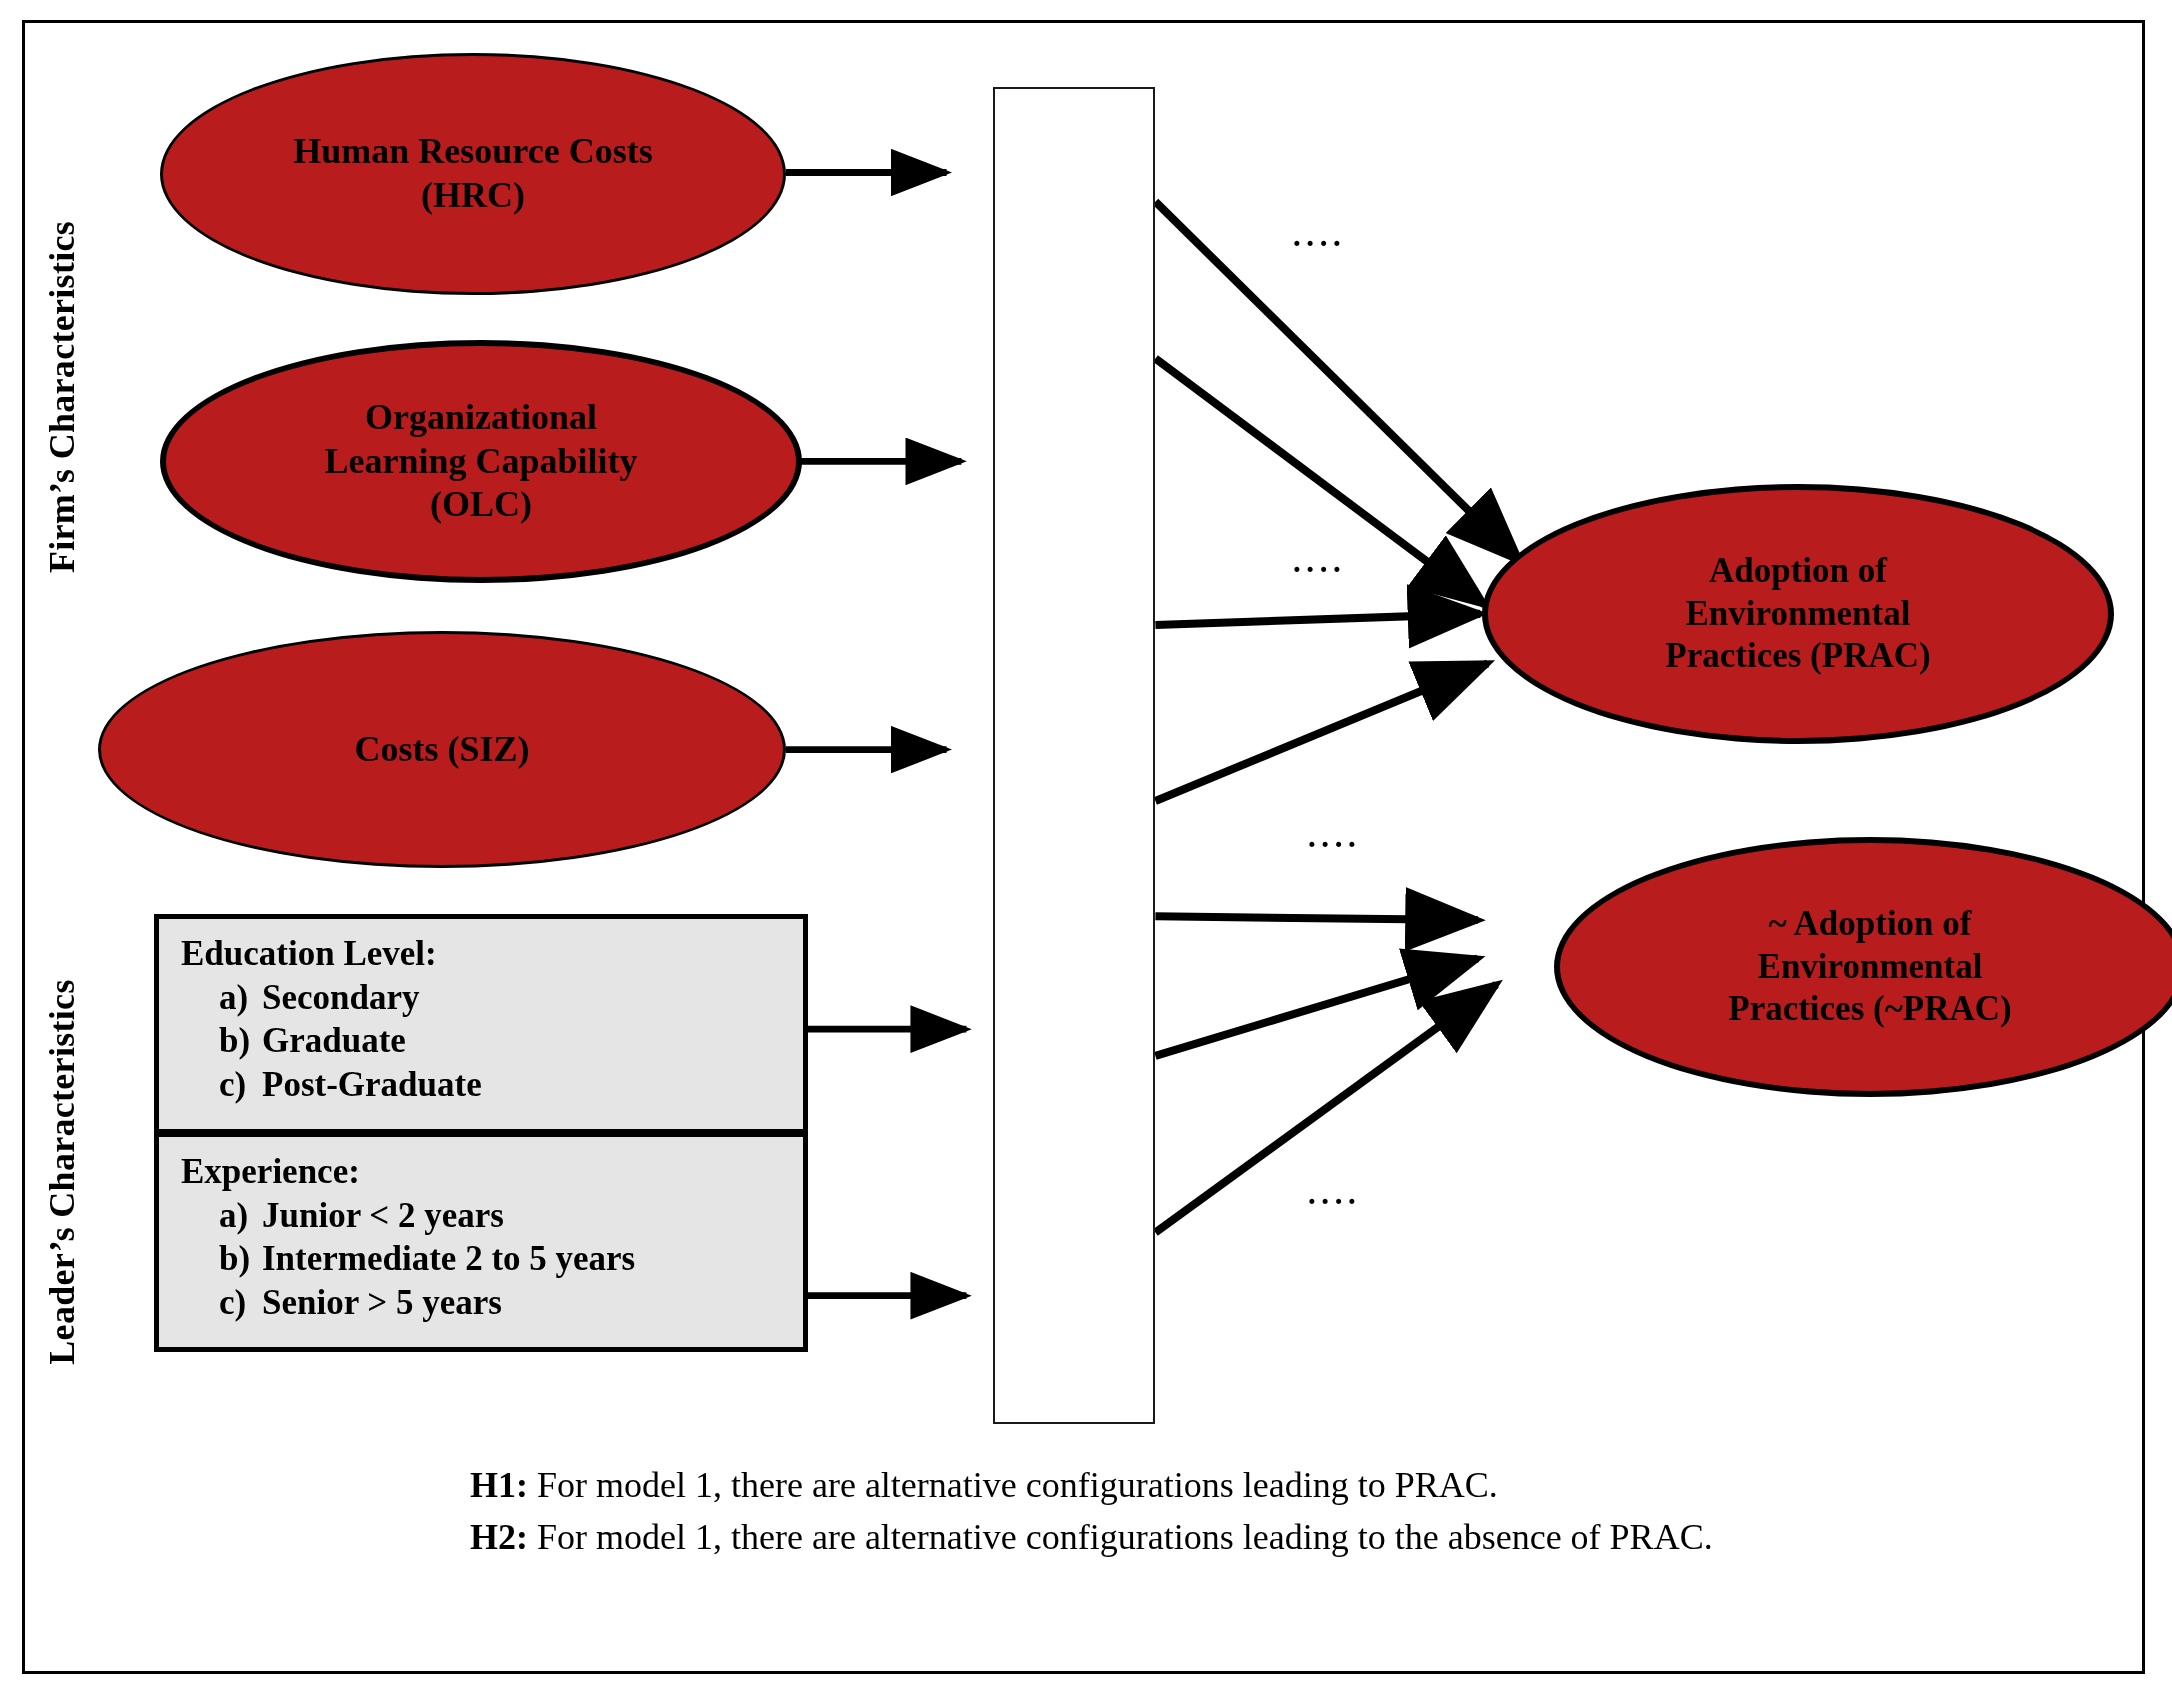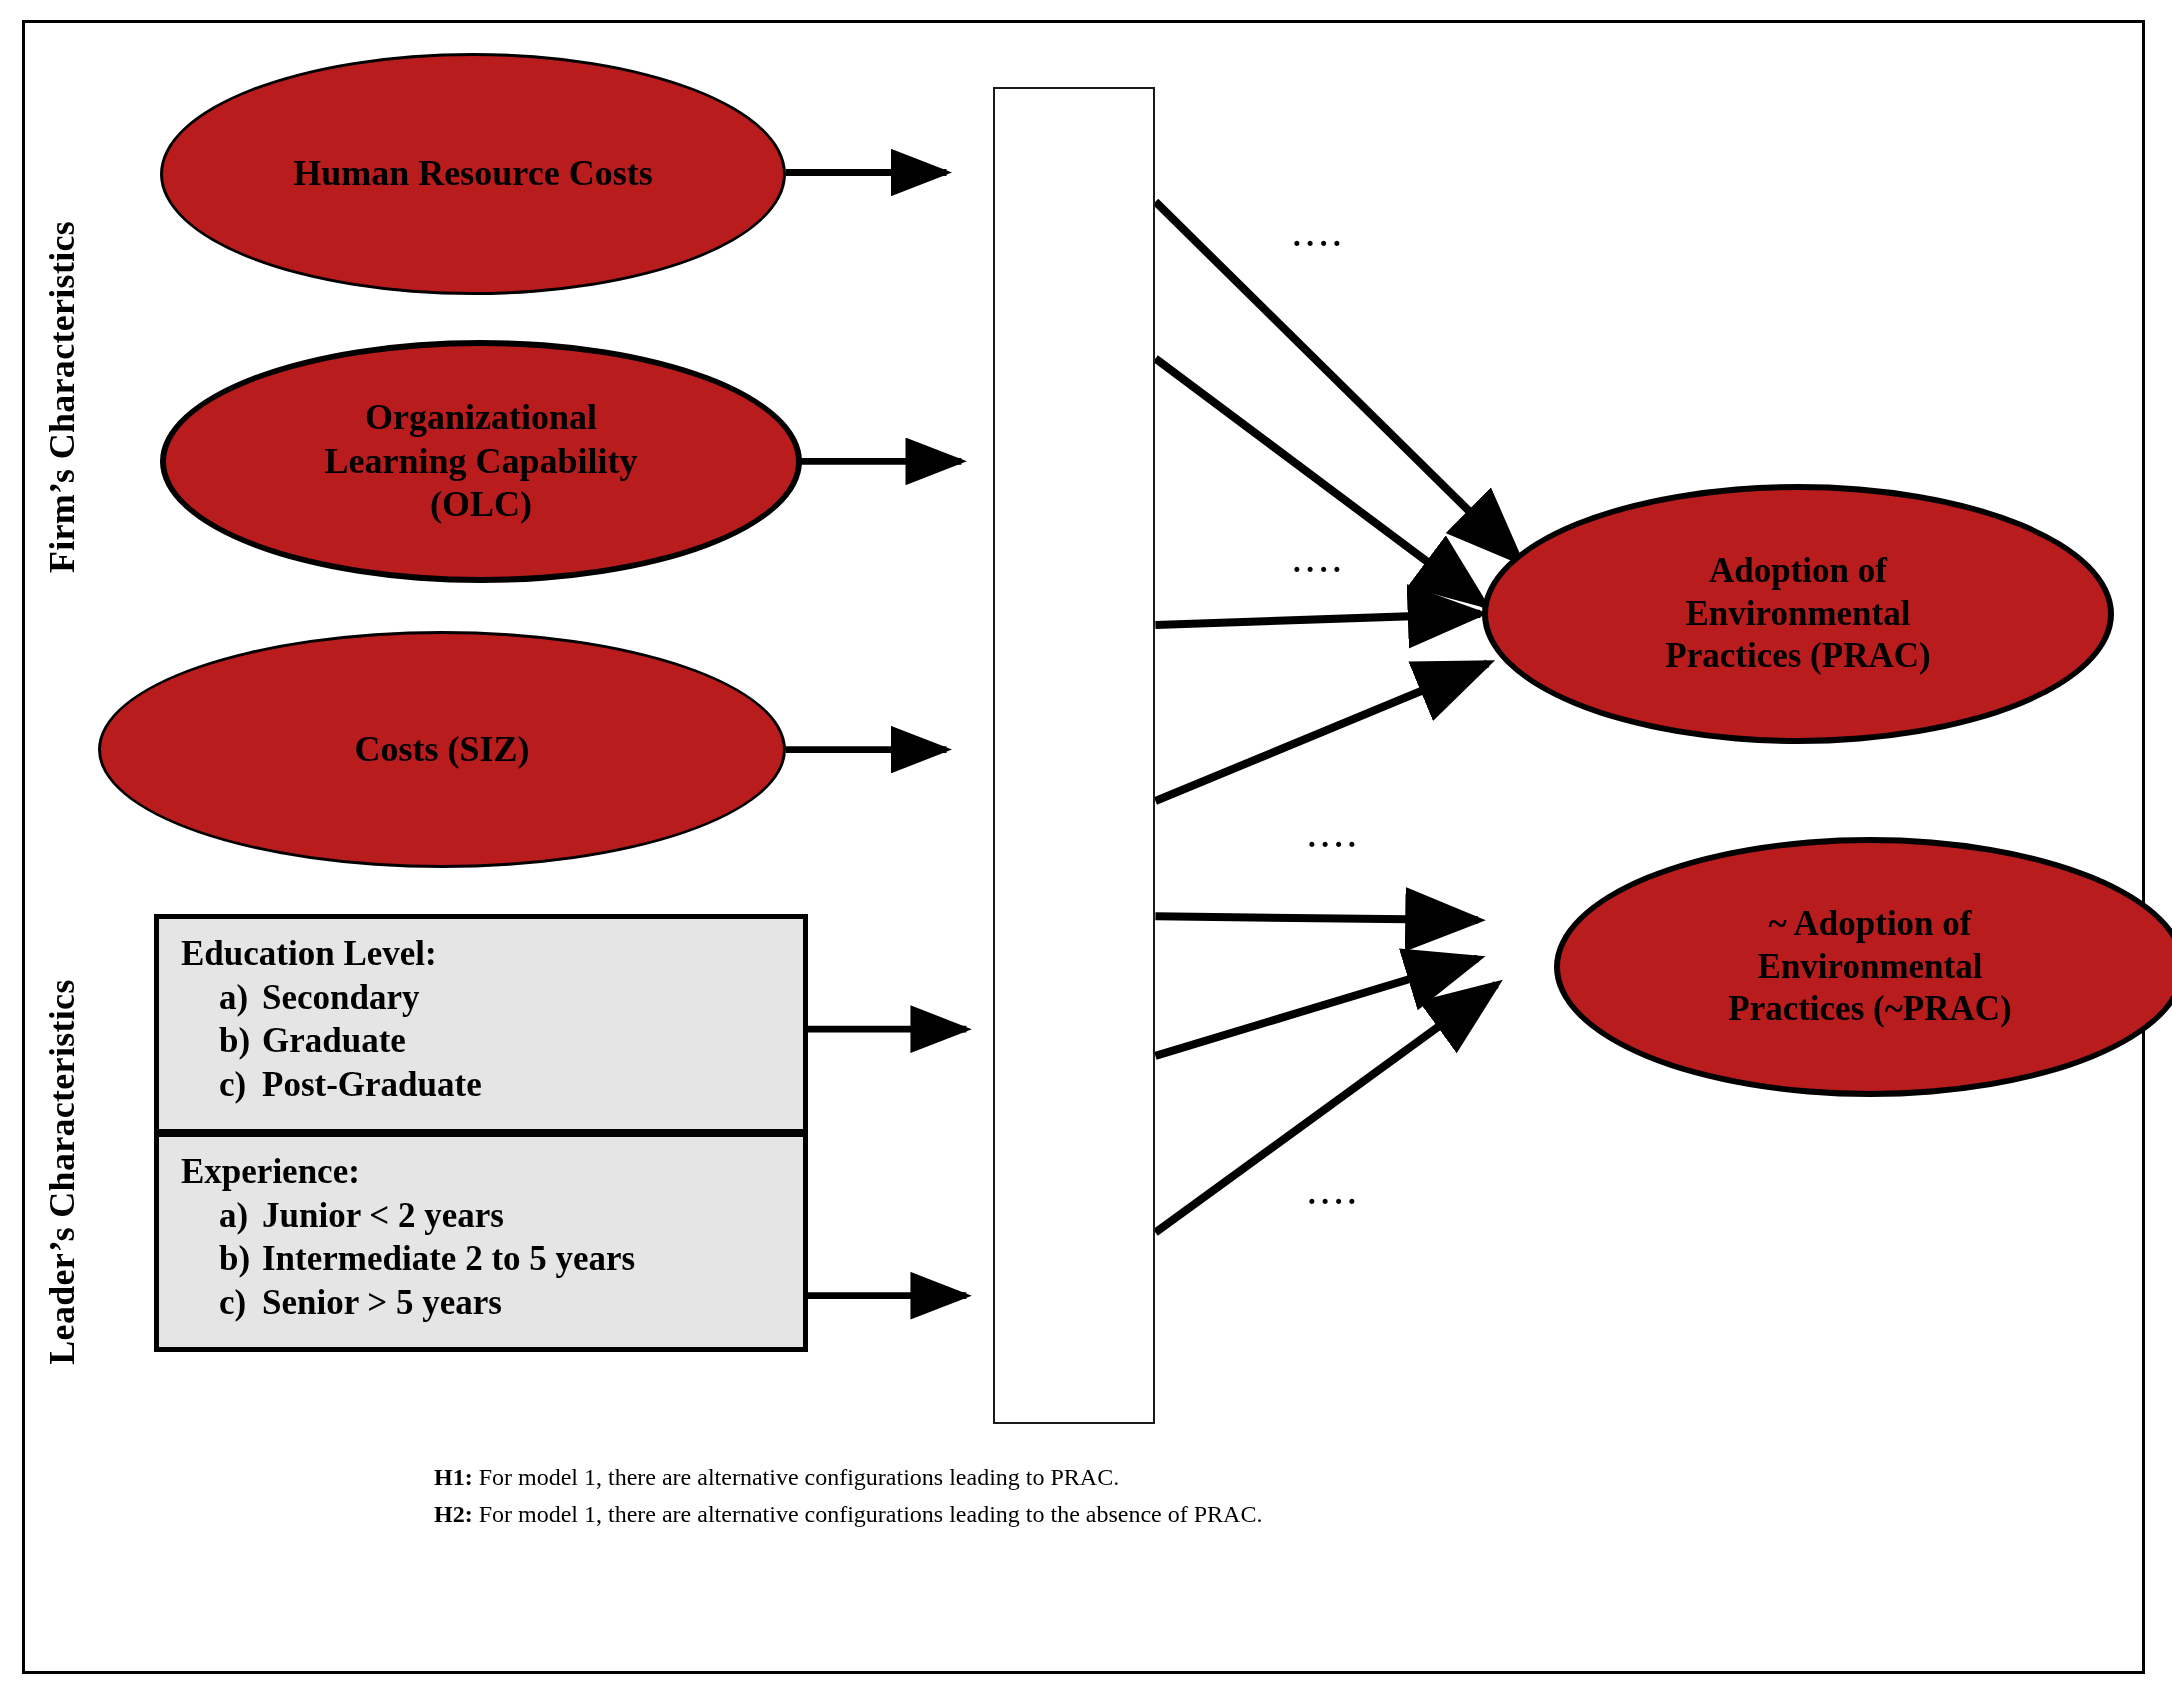--- a/index.html
+++ b/index.html
@@ -112,20 +112,21 @@
     </g>
   </svg>
 
   <div class="side-label" style="left: -114px; top: 376px; font-size: 36px; transform: rotate(-90deg); transform-origin: 50% 50%;">Firm’s Characteristics</div>
 
   <div class="side-label" style="left: -131px; top: 1151px; font-size: 36px; transform: rotate(-90deg); transform-origin: 50% 50%;">Leader’s Characteristics</div>
 
   <div class="ellipse es-58" style="left:160px;top:53px;width:626px;height:242px;">
     <div>
       <div>Human Resource Costs</div>
+      <div>(HRC)</div>
     </div>
   </div>
 
   <div class="ellipse thick es-58" style="left:160px;top:340px;width:642px;height:243px;">
     <div>
       <div>Organizational</div>
       <div>Learning Capability</div>
       <div>(OLC)</div>
     </div>
   </div>
@@ -182,21 +183,21 @@
   </div>
 
   <div class="ellipse thick es-56" style="left:1554px;top:837px;width:632px;height:260px;">
     <div>
       <div>~ Adoption of</div>
       <div>Environmental</div>
       <div>Practices (~PRAC)</div>
     </div>
   </div>
 
-  <div id="hyps" style="font-size:24px;">
+  <div id="hyps" style="font-size:36px;margin-left:36px;">
     <p>
       <b>H1:</b><span> For model 1, there are alternative configurations leading to PRAC.</span>
     </p>
     <p>
       <b>H2:</b><span> For model 1, there are alternative configurations leading to the absence of PRAC.</span>
     </p>
   </div>
 </div>
 
 

